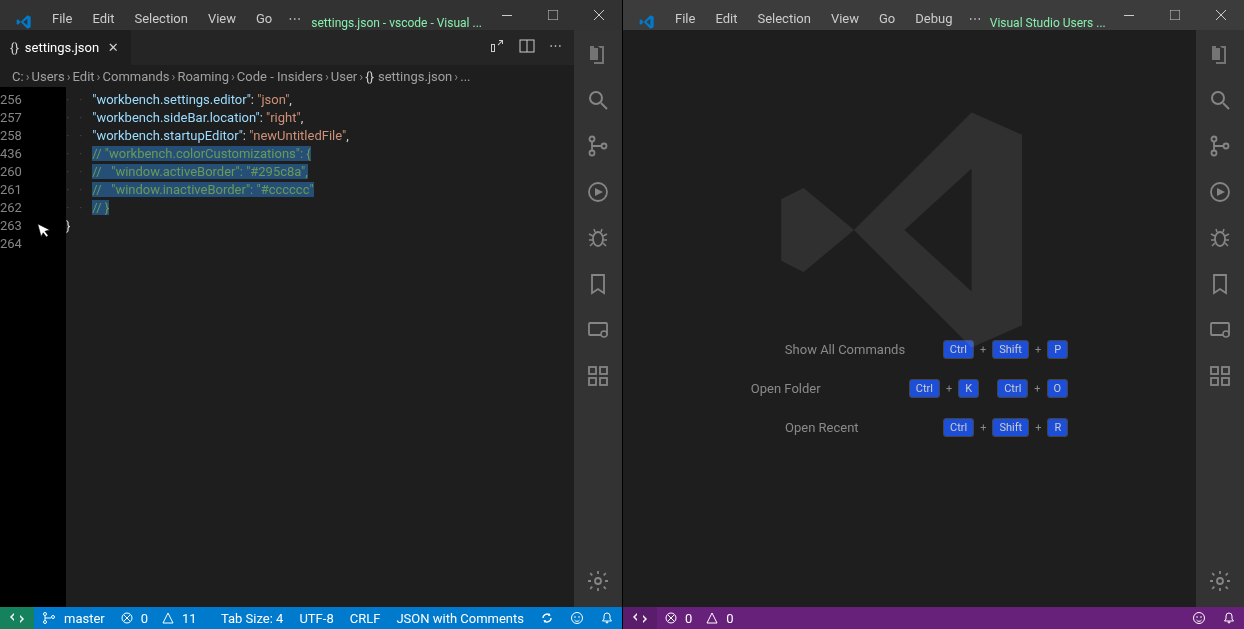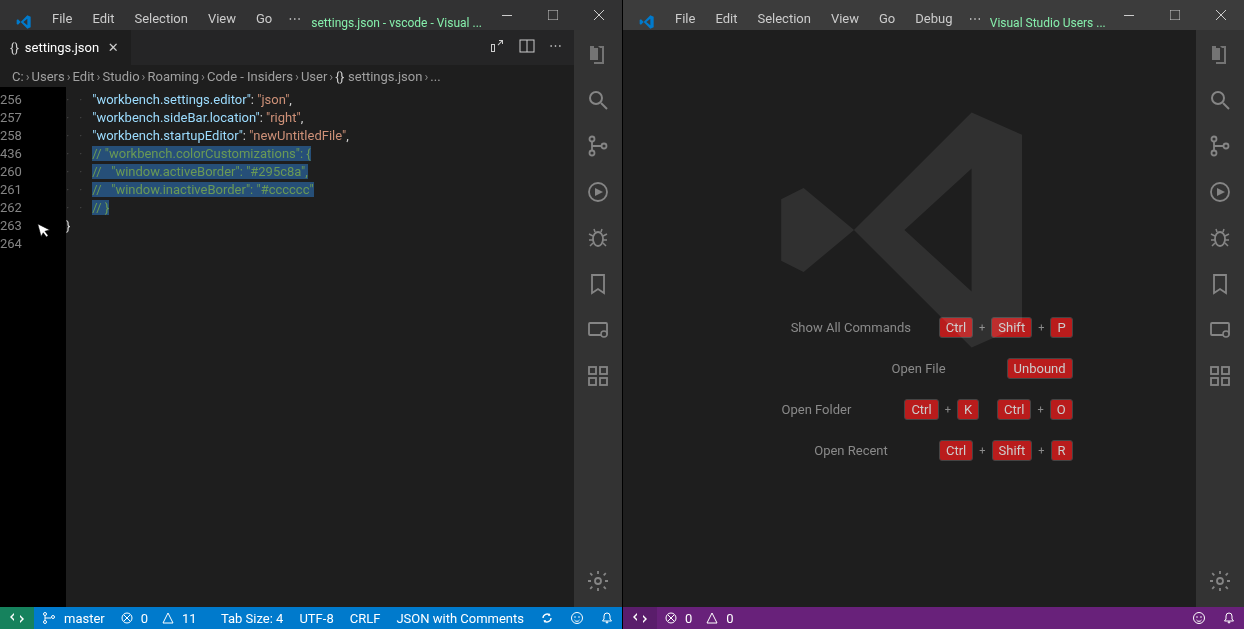--- a/index.html
+++ b/index.html
@@ -48,23 +48,23 @@
 .status-right{background:#68217a}
 .remote-btn{background:#16825d;height:22px;width:34px;display:flex;align-items:center;justify-content:center}
 .remote-btn-r{background:#5a1d6b}
 .status-item{padding:0 8px;display:flex;align-items:center;gap:8px;height:22px}
 .status-spacer{flex:1}
 .welcome{flex:1;display:flex;flex-direction:column;align-items:center;justify-content:center;background:#1e1e1e;position:relative}
 .welcome-logo{position:absolute;top:60px;left:50%;transform:translateX(-50%);opacity:0.08}
 .welcome-logo svg{width:280px;height:280px}
 .welcome-commands{display:flex;flex-direction:column;gap:20px;margin-top:140px}
 .welcome-row{display:flex;align-items:center;gap:18px;justify-content:flex-end}
-.welcome-label{color:#8a8a8a;font-size:13px;min-width:140px;text-align:center}
+.welcome-label{color:#8a8a8a;font-size:13px;min-width:140px;text-align:left}
 .key-combo{display:flex;align-items:center;gap:6px}
-.keycap{background:#b91c1c;border:1px solid #444;border-radius:3px;padding:2px 6px;color:#ccc;font-size:13px}
+.keycap{background:#1d4ed8;border:1px solid #444;border-radius:3px;padding:2px 6px;color:#ccc;font-size:11px}
 .key-plus{color:#8a8a8a;font-size:11px}
 .cursor-arrow{position:absolute;left:39px;top:221px;color:#fff;transform:rotate(-15deg);z-index:100}
 </style>
 </head>
 <body>
 
 <div class="window window-left">
   <div class="titlebar">
     <div class="vs-logo">
       <svg viewBox="0 0 24 24">
@@ -119,21 +119,21 @@
         </div>
       </div>
 
       <div class="breadcrumb" id="breadcrumb">
           <span class="crumb">C:</span>
           <span class="chevron">›</span>
           <span class="crumb">Users</span>
           <span class="chevron">›</span>
           <span class="crumb">Edit</span>
           <span class="chevron">›</span>
-          <span class="crumb">Studio</span>
+          <span class="crumb">Commands</span>
           <span class="chevron">›</span>
           <span class="crumb">Roaming</span>
           <span class="chevron">›</span>
           <span class="crumb">Code - Insiders</span>
           <span class="chevron">›</span>
           <span class="crumb">User</span>
           <span class="chevron">›</span>
           <span class="crumb"><span style="color:#cccccc">{}</span> settings.json</span>
           <span class="chevron">›</span>
           <span>...</span>
@@ -335,26 +335,20 @@
             <div class="welcome-label">Show All Commands</div>
             <div class="key-combo">
               <span class="keycap">Ctrl</span>
               <span class="key-plus">+</span>
               <span class="keycap">Shift</span>
               <span class="key-plus">+</span>
               <span class="keycap">P</span>
             </div>
           </div>
           <div class="welcome-row">
-            <div class="welcome-label">Open File</div>
-            <div class="key-combo">
-              <span class="keycap">Unbound</span>
-            </div>
-          </div>
-          <div class="welcome-row">
             <div class="welcome-label">Open Folder</div>
             <div class="key-combo">
               <span class="keycap">Ctrl</span>
               <span class="key-plus">+</span>
               <span class="keycap">K</span>
             </div>
             <div class="key-combo">
               <span class="keycap">Ctrl</span>
               <span class="key-plus">+</span>
               <span class="keycap">O</span>

